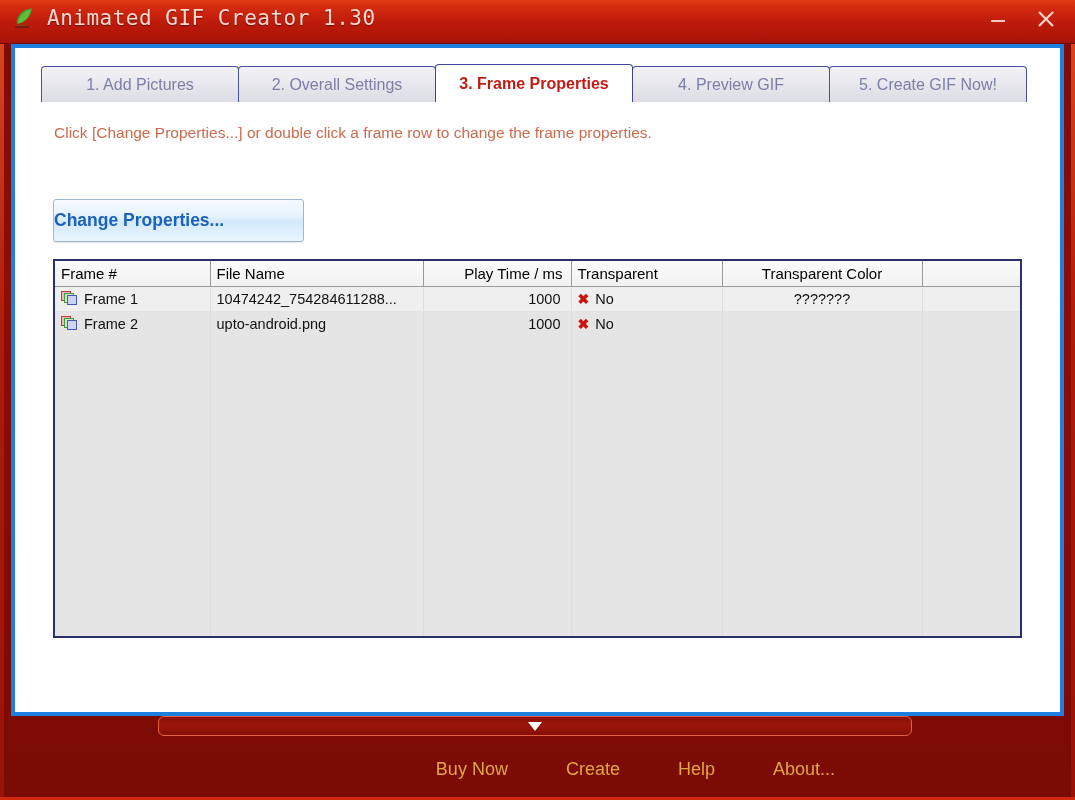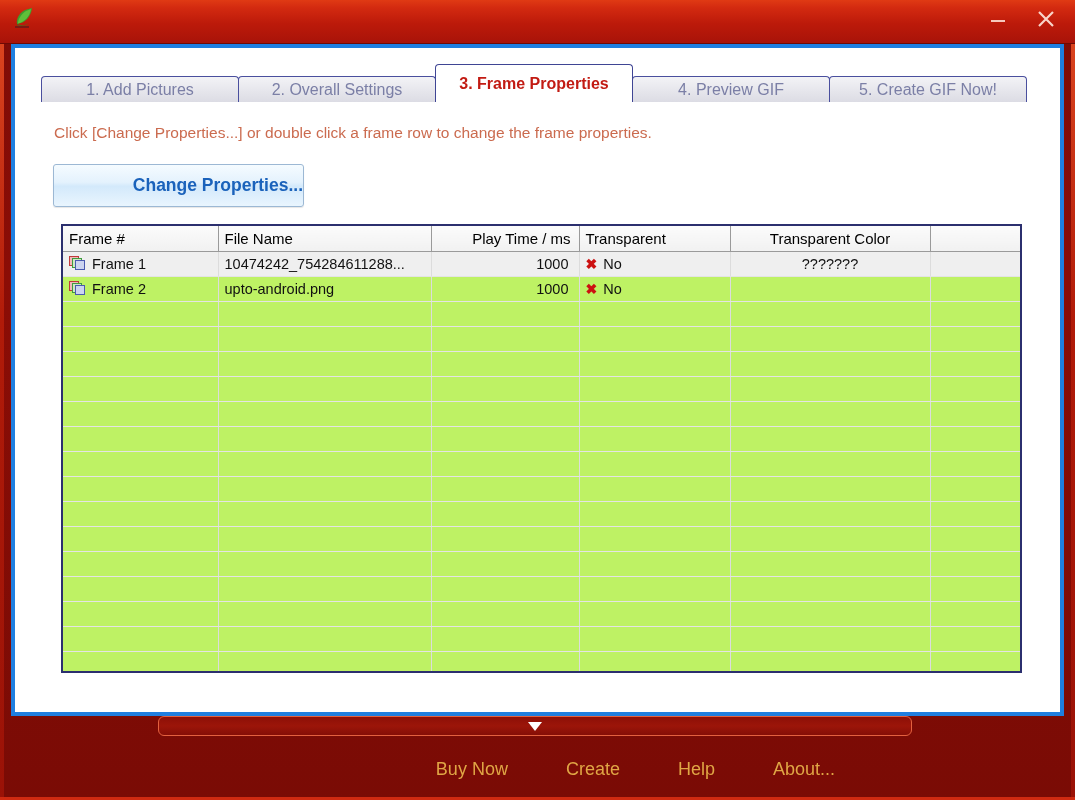--- a/index.html
+++ b/index.html
@@ -68,21 +68,21 @@
 
   
   #tabs {
     position: relative;
     height: 36px;
     display: flex;
     align-items: flex-end;
     margin: 8px 0 0 12px;
   }
   .tab {
-    height: 26px;
+    height: 36px;
     min-width: 198px;
     padding: 0 16px;
     display: flex; align-items: center; justify-content: center;
     font-size: 16px;
     border: 1px solid #4a4f9e;
     border-bottom: none;
     border-radius: 4px 4px 0 0;
     background: linear-gradient(180deg, #f3f3f6 0%, #e6e6ec 55%, #dcdce4 100%);
     color: #7b7fa6;
     margin-right: -1px;
@@ -118,38 +118,39 @@
     font-size: 15.5px;
     color: #cb6b4f;
     white-space: nowrap;
   }
   #btn-row {
     margin-top: 22px;
     margin-left: 12px;
   }
   #change-props-btn {
     display: inline-flex;
-    align-items: center; justify-content: flex-end;
+    align-items: center; justify-content: flex-start;
     width: 251px; height: 43px;
     border: 1px solid #9cb8d4;
     border-radius: 3px;
     background: linear-gradient(180deg, #f5fbff 0%, #e4f2fd 42%, #d3e9fb 52%, #e9f5fe 100%);
     color: #1a62bb;
     font-size: 17.5px;
     font-weight: bold;
     cursor: pointer;
     box-shadow: 0 1px 1px rgba(0,0,0,.10);
+    margin-top: 35px;
   }
 
   
   #table-wrap {
-    margin: 17px 12px 0 20px;
-    height: 449px;
+    margin: 17px 12px 0 12px;
+    height: 379px;
     border: 2px solid #2b2f6e;
-    background: #bef264;
+    background: #e5e5e5;
     overflow: hidden;
   }
   table#grid {
     width: 100%;
     border-collapse: collapse;
     table-layout: fixed;
     font-size: 14.5px;
     color: #111;
   }
   #grid thead th {
@@ -250,20 +251,21 @@
   <div id="titlebar">
     <div id="title-left">
       <div id="app-icon">
         <svg width="28" height="28" viewBox="0 0 28 28">
           <path d="M22 4 C21 12 16 19 7 20 C6 15 9 9 15 6 Z" fill="#3f9b2e"></path>
           <path d="M21 5 C20 12 15 18 8 19.5 C8 15.5 11 10 16 7 Z" fill="#5fbf3a"></path>
           <path d="M7 20 C10 22 15 22 19 19 C16 22 11 23 7 21 Z" fill="#2f7a22"></path>
           <rect x="5" y="22" width="14" height="2" fill="#7a1a14"></rect>
         </svg>
       </div>
+      <div id="title-text">Animated GIF Creator 1.30</div>
     </div>
     <div id="win-buttons">
       <div class="win-btn">
         <svg width="22" height="22" viewBox="0 0 22 22">
           <rect x="4" y="12" width="14" height="2" fill="#f6c8bc"></rect>
         </svg>
       </div>
       <div class="win-btn">
         <svg width="22" height="22" viewBox="0 0 22 22">
           <path d="M4 4 L18 18 M18 4 L4 18" stroke="#f9d4c9" stroke-width="2.2" fill="none"></path>

